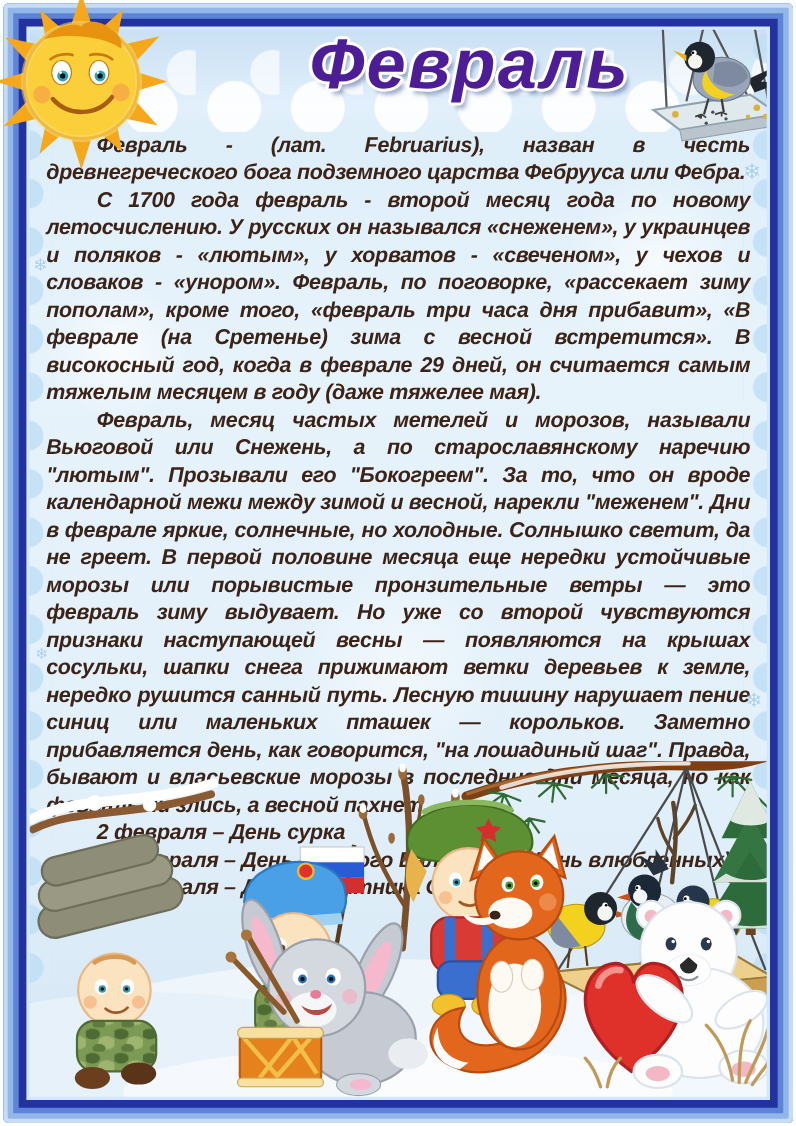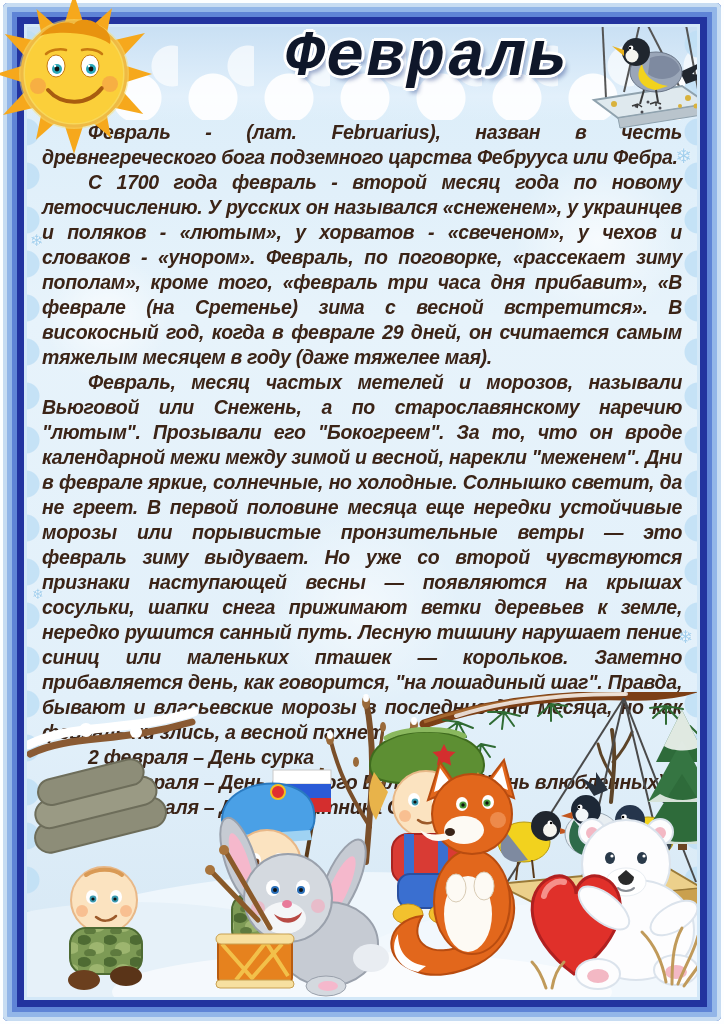--- a/index.html
+++ b/index.html
@@ -24,22 +24,22 @@
   .ice.right{right:0;transform:scaleX(-1);}
   
   .title-band{position:absolute;top:0;left:0;right:0;height:94px;
     background:
       radial-gradient(circle at 35px 72px, rgba(255,255,255,.9) 24px, rgba(255,255,255,0) 25px),
       radial-gradient(circle at 70px 40px, rgba(255,255,255,.65) 20px, rgba(255,255,255,0) 21px),
       linear-gradient(180deg,#c9e0f4 0%,#e2f0fb 75%,rgba(226,240,251,0) 100%);
     background-size:76px 94px,76px 94px,auto;}
   .title{position:absolute;top:12px;left:150px;right:20px;height:92px;z-index:3;
     display:flex;align-items:center;justify-content:center;
-    font-family:Liberation Mono, monospace;font-style:italic;font-weight:bold;
-    font-size:64px;letter-spacing:2px;color:#0f172a;
+    font-family:Liberation Sans, sans-serif;font-style:italic;font-weight:bold;
+    font-size:64px;letter-spacing:2px;color:#4c1d95;
     text-shadow:-2px -2px 0 #fff,2px -2px 0 #fff,-2px 2px 0 #fff,2px 2px 0 #fff,
                  0 -3px 0 #fff,0 3px 0 #fff,-3px 0 0 #fff,3px 0 0 #fff,
                  4px 5px 4px rgba(46,70,140,.45);}
   .text-block{position:absolute;top:94px;left:16px;right:16px;z-index:2;
     color:#3b2417;font-style:italic;font-weight:bold;
     font-size:19.5px;line-height:25px;letter-spacing:-.3px;}
   .para{margin:0;text-indent:46px;text-align:justify;}
   .holiday{margin:0;text-indent:46px;font-style:italic;}
   .snowflake{position:absolute;color:#a4d0ee;z-index:2;text-shadow:0 0 2px #fff;}
   

